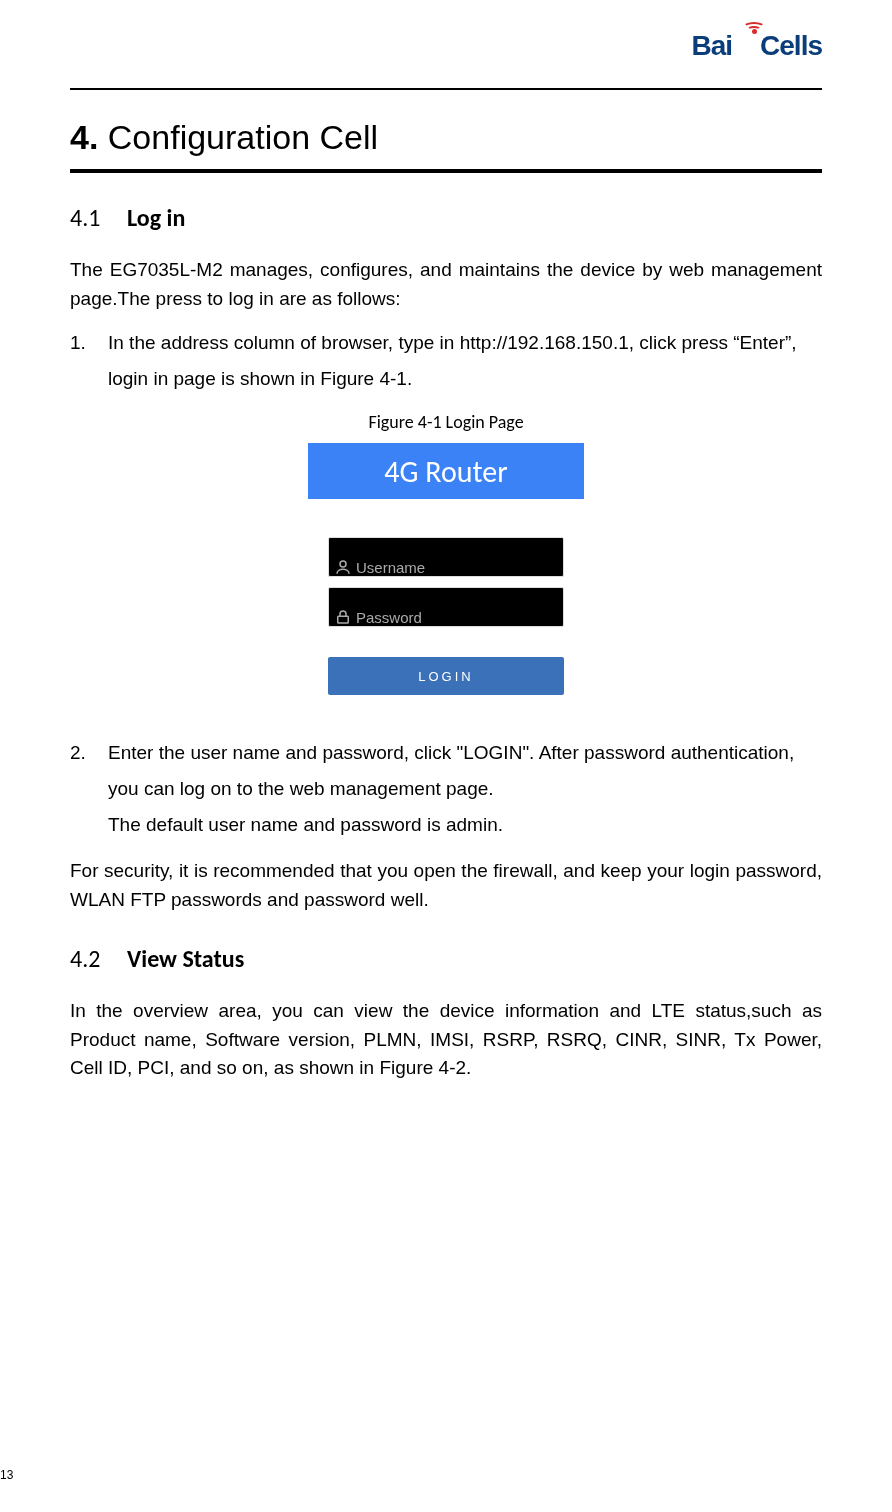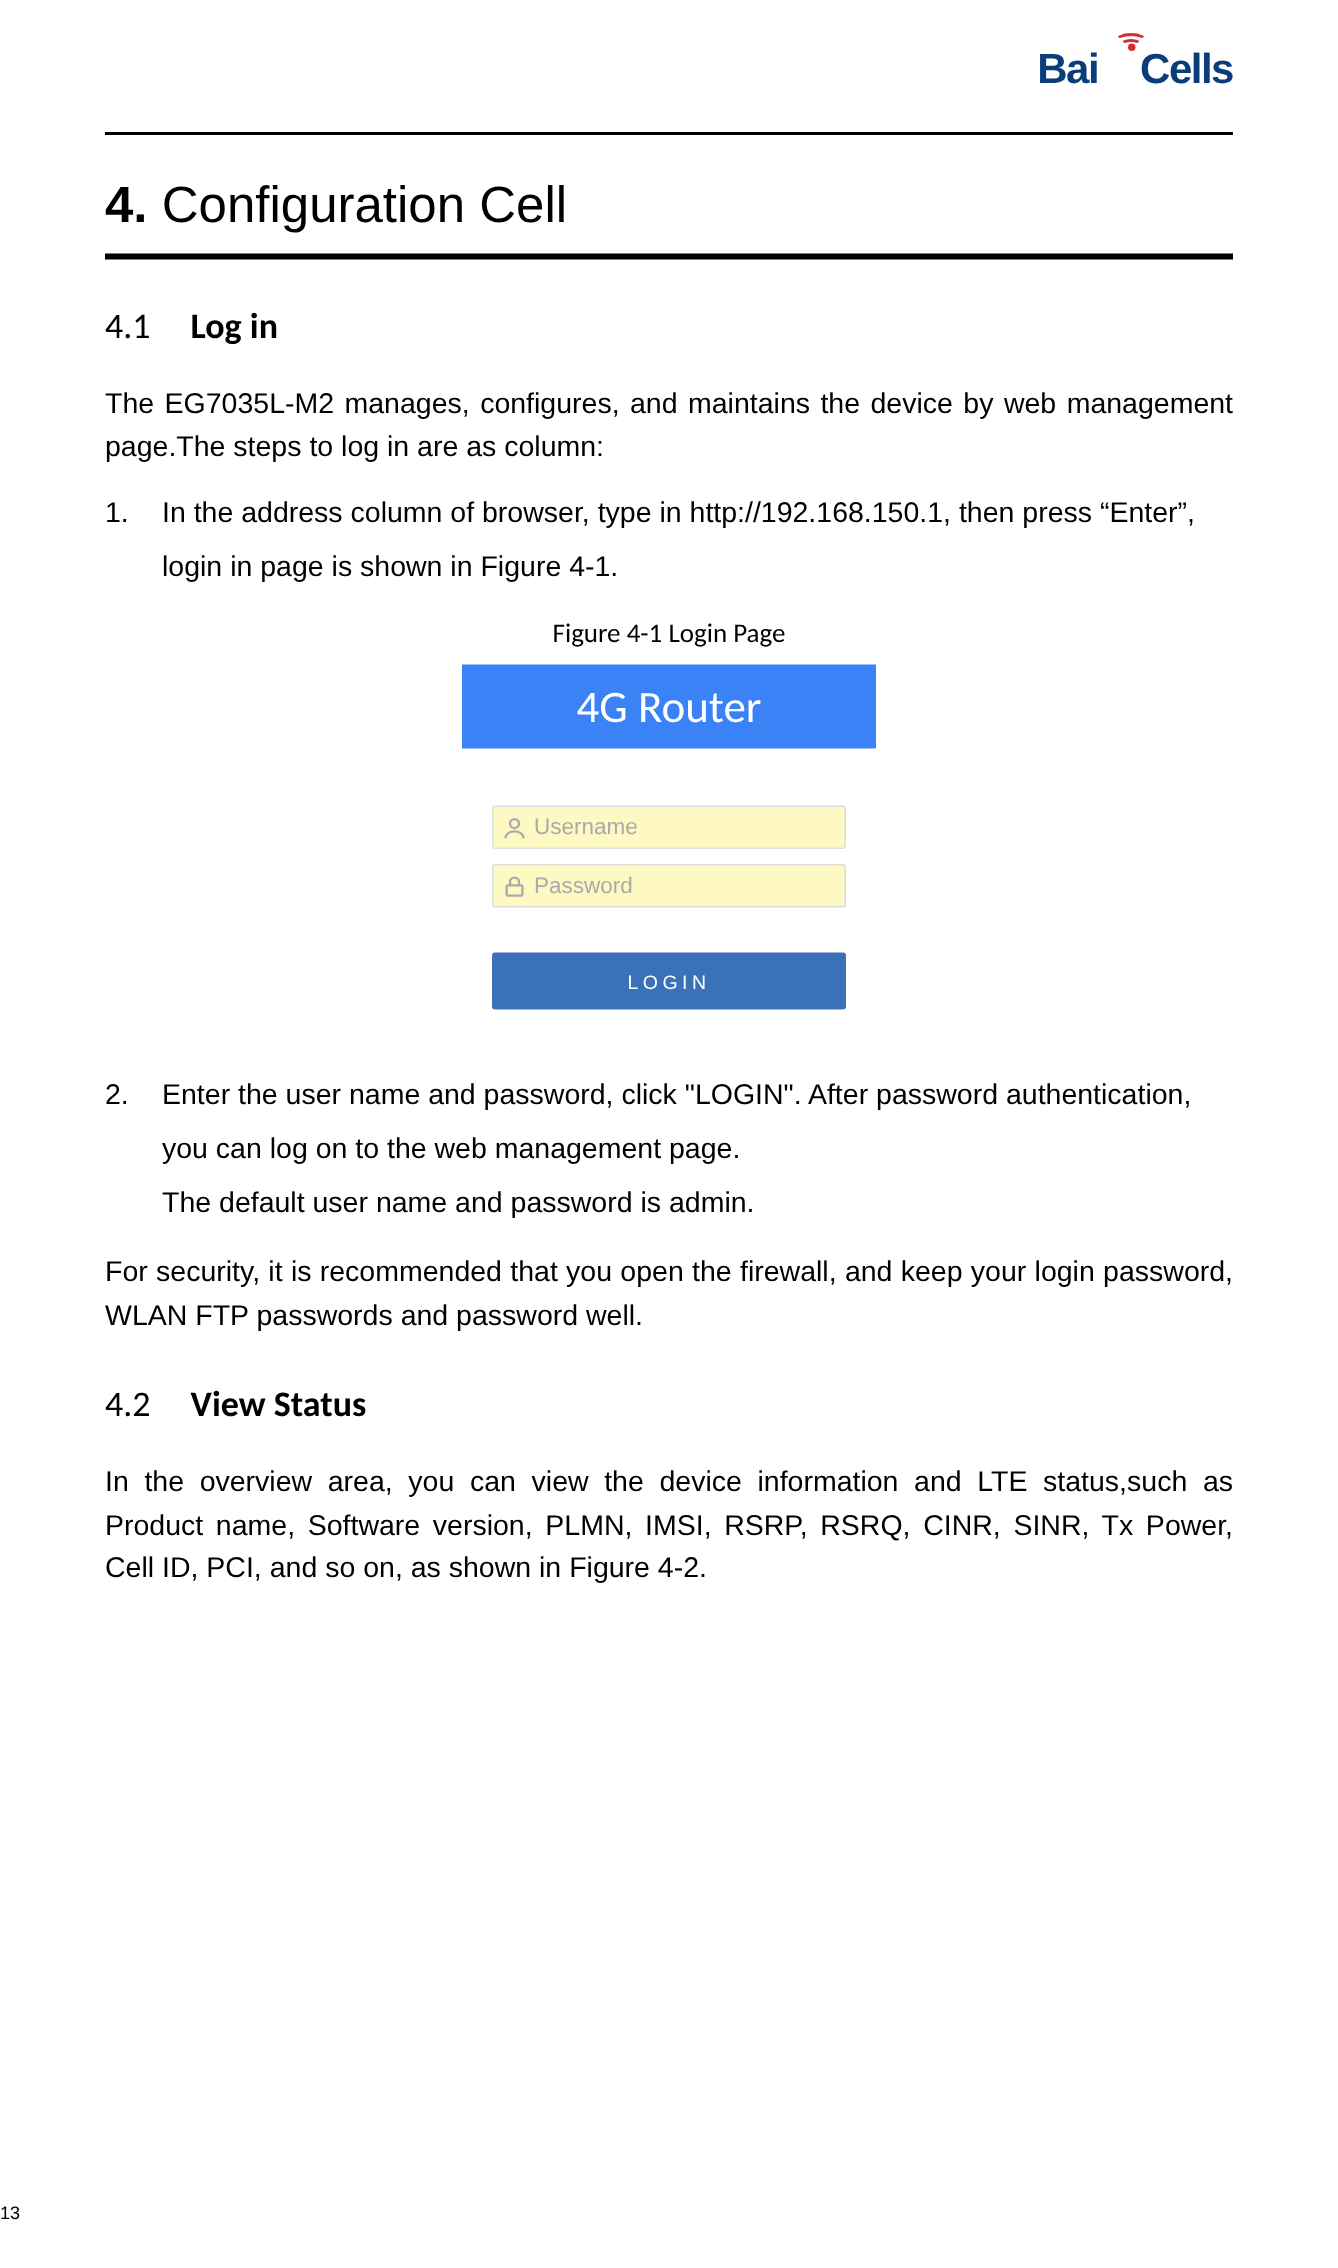--- a/index.html
+++ b/index.html
@@ -115,25 +115,25 @@
       justify-content: center;
       margin-bottom: 38px;
     }
     .login-form {
       display: flex;
       flex-direction: column;
       gap: 10px;
     }
     .login-row {
       display: flex;
-      align-items: center;
-      background: #fef9c3;
+      align-items: flex-end;
+      background: #000000;
       border: 1px solid #ddd;
       width: 236px;
-      height: 29px;
+      height: 40px;
       border-radius: 2px;
     }
     .login-row .icon-box {
       width: 40px;
       display: flex;
       align-items: center;
       justify-content: center;
       color: #aaa;
     }
     .login-row input {
@@ -186,26 +186,26 @@
     <span class="chapter-num">4.</span>
     <span>Configuration Cell</span>
   </h1>
   <div class="chapter-rule"></div>
 
   <h2 class="section-title">
     <span class="sec-num">4.1</span>
     <span class="sec-name">Log in</span>
   </h2>
 
-  <p class="body">The EG7035L-M2 manages, configures, and maintains the device by web management page.The steps to log in are as column:</p>
+  <p class="body">The EG7035L-M2 manages, configures, and maintains the device by web management page.The press to log in are as follows:</p>
 
   <ol class="steps">
     <li>
       <span class="step-num">1.</span>
-      <span>In the address column of browser, type in </span><span class="bold">http://192.168.150.1</span><span>, then press “</span><span class="bold">Enter</span><span>”, login in page is shown in Figure 4-1.</span>
+      <span>In the address column of browser, type in </span><span class="bold">http://192.168.150.1</span><span>, click press “</span><span class="bold">Enter</span><span>”, login in page is shown in Figure 4-1.</span>
     </li>
   </ol>
 
   <div class="figure-caption">Figure 4-1 Login Page</div>
 
   <div class="login-figure">
     <div class="router-banner">4G Router</div>
     <div class="login-form">
       <div class="login-row">
         <span class="icon-box">

